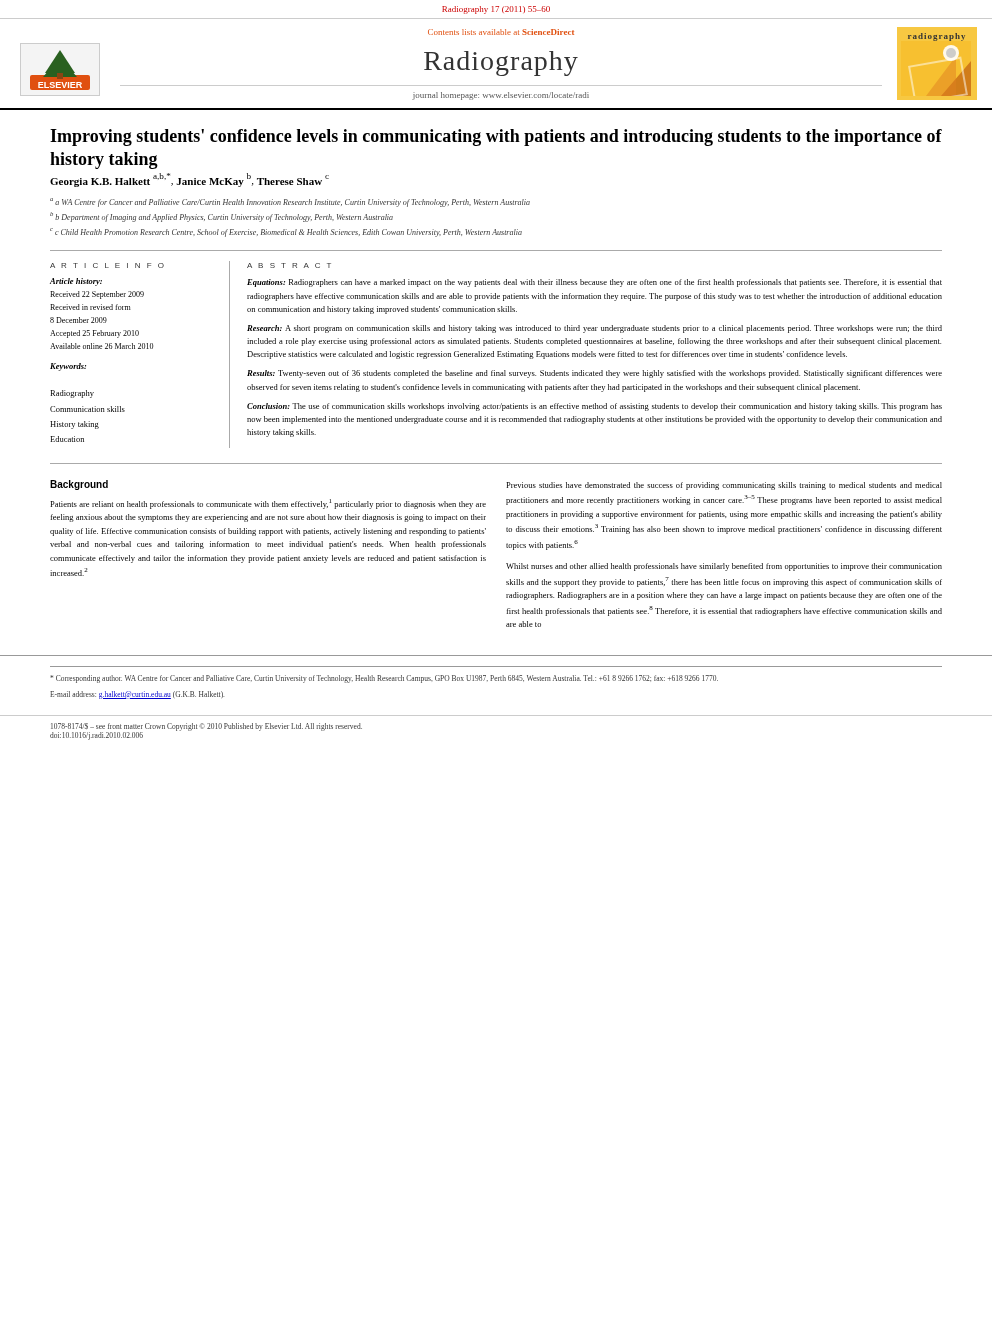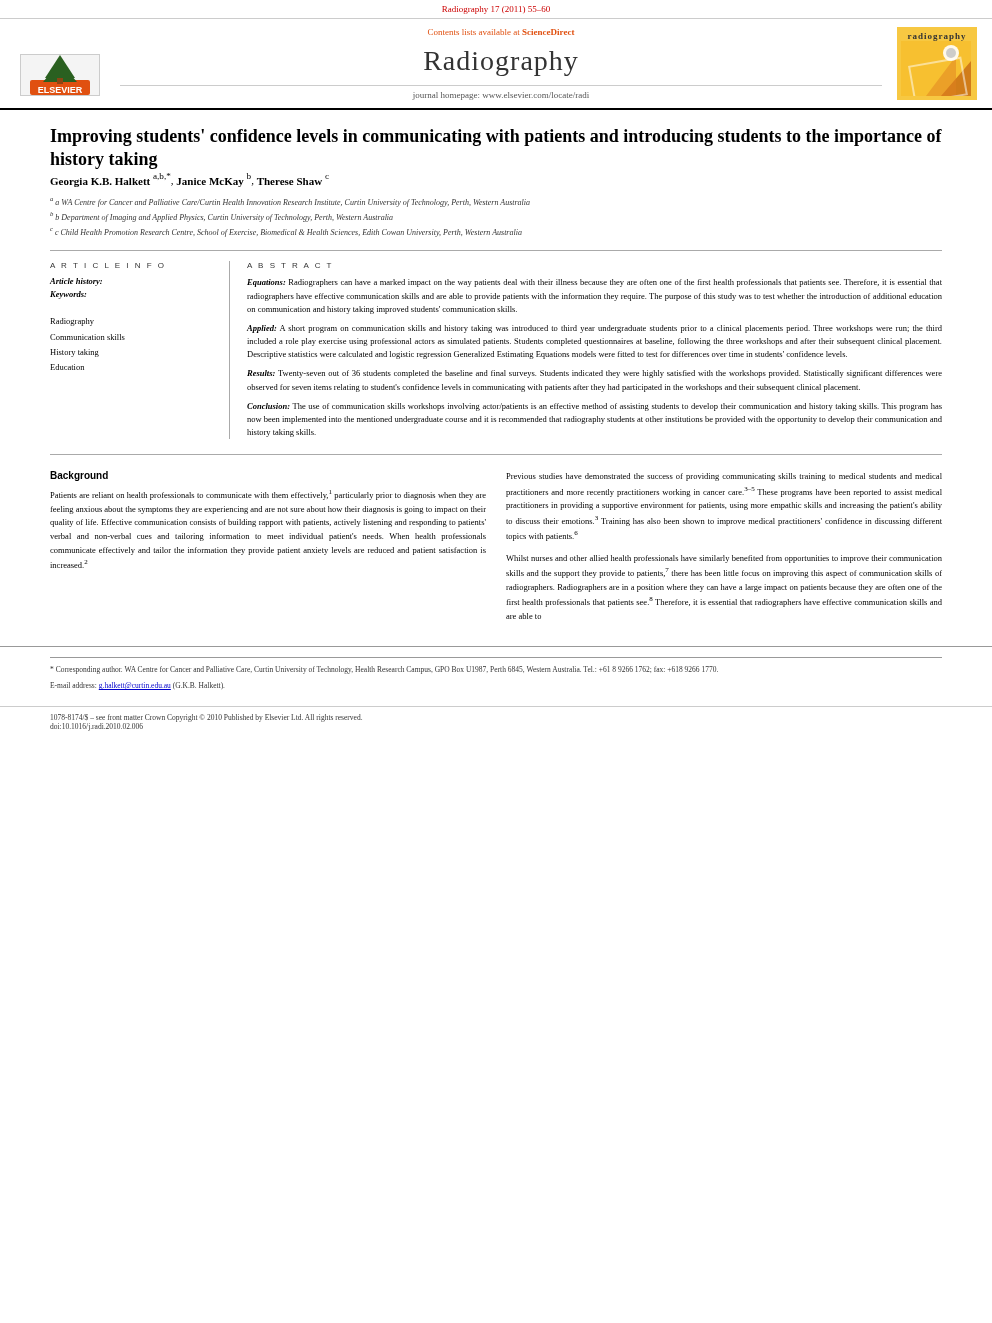--- a/index.html
+++ b/index.html
@@ -31,21 +31,21 @@
     .header-left {
       width: 100px;
       display: flex;
       flex-direction: column;
       align-items: center;
       justify-content: flex-end;
     }
 
     .elsevier-logo-top {
       width: 80px;
-      height: 42px;
+      height: 53px;
       background: #f4f4f4;
       border: 1px solid #ccc;
       display: flex;
       align-items: center;
       justify-content: center;
       font-size: 8px;
       color: #666;
       margin-bottom: 4px;
     }
 
@@ -348,39 +348,46 @@
     <div><sup>c</sup> <span>c Child Health Promotion Research Centre, School of Exercise, Biomedical &amp; Health Sciences, Edith Cowan University, Perth, Western Australia</span></div>
   </div>
 
   <hr class="divider">
 
   <div class="two-column">
 
     <div class="article-info-col">
       <div class="section-header">A R T I C L E   I N F O</div>
       <div class="article-info-label">Article history:</div>
+      <div class="article-info-text">
+        <div>Received 22 September 2009</div>
+        <div>Received in revised form</div>
+        <div>8 December 2009</div>
+        <div>Accepted 25 February 2010</div>
+        <div>Available online 26 March 2010</div>
+      </div>
 
       <div class="keywords-title">Keywords:</div>
       <ul class="keywords-list">
         <li>Radiography</li>
         <li>Communication skills</li>
         <li>History taking</li>
         <li>Education</li>
       </ul>
     </div>
 
     <div class="abstract-col">
       <div class="section-header">A B S T R A C T</div>
       <div class="abstract-text">
         <p>
           <span class="abstract-section-label">Equations:</span>
           <span> Radiographers can have a marked impact on the way patients deal with their illness because they are often one of the first health professionals that patients see. Therefore, it is essential that radiographers have effective communication skills and are able to provide patients with the information they require. The purpose of this study was to test whether the introduction of additional education on communication and history taking improved students' communication skills.</span>
         </p>
         <p style="margin-top:6px;">
-          <span class="abstract-section-label">Applied:</span>
+          <span class="abstract-section-label">Research:</span>
           <span> A short program on communication skills and history taking was introduced to third year undergraduate students prior to a clinical placements period. Three workshops were run; the third included a role play exercise using professional actors as simulated patients. Students completed questionnaires at baseline, following the three workshops and after their subsequent clinical placement. Descriptive statistics were calculated and logistic regression Generalized Estimating Equations models were fitted to test for differences over time in students' confidence levels.</span>
         </p>
         <p style="margin-top:6px;">
           <span class="abstract-section-label">Results:</span>
           <span> Twenty-seven out of 36 students completed the baseline and final surveys. Students indicated they were highly satisfied with the workshops provided. Statistically significant differences were observed for seven items relating to student's confidence levels in communicating with patients after they had participated in the workshops and their subsequent clinical placement.</span>
         </p>
         <p style="margin-top:6px;">
           <span class="abstract-section-label">Conclusion:</span>
           <span> The use of communication skills workshops involving actor/patients is an effective method of assisting students to develop their communication and history taking skills. This program has now been implemented into the mentioned undergraduate course and it is recommended that radiography students at other institutions be provided with the opportunity to develop their communication and history taking skills.</span>
         </p>

